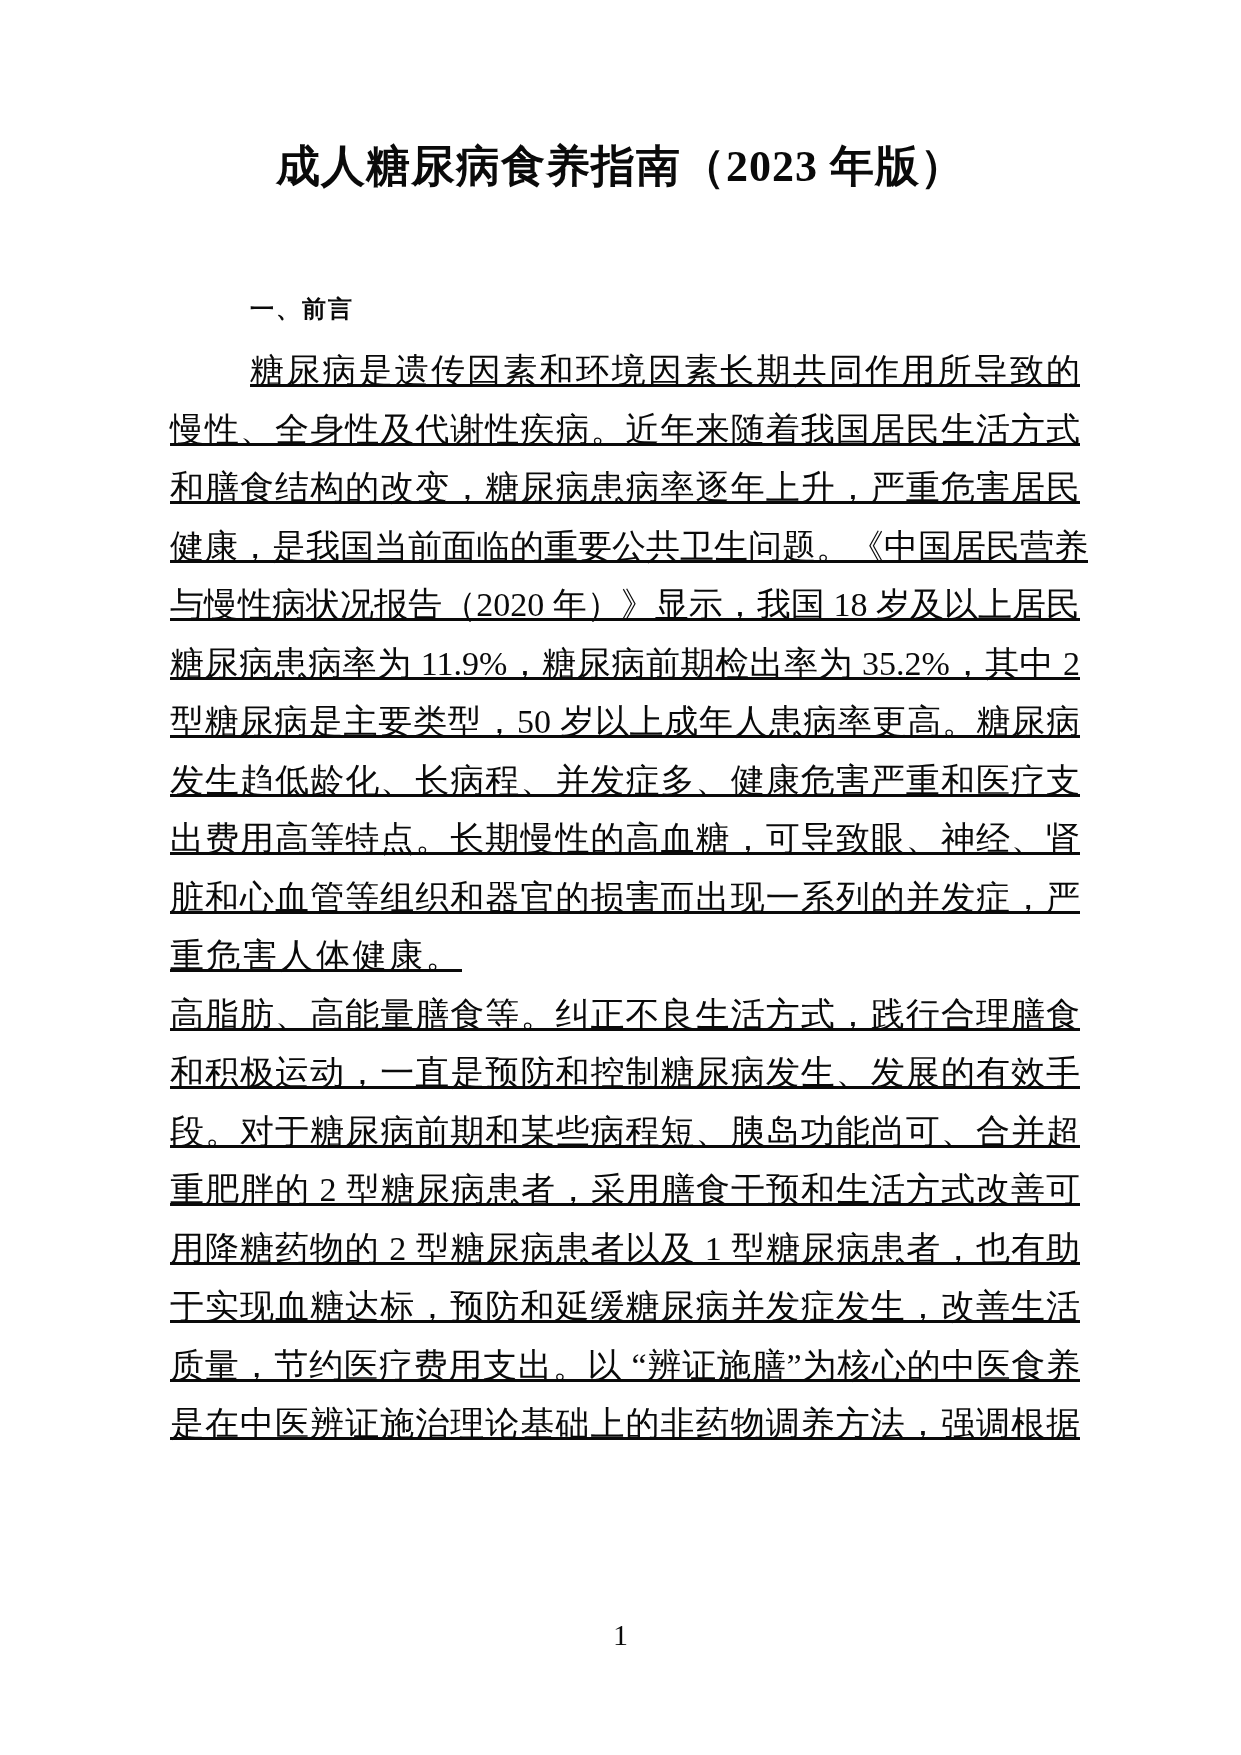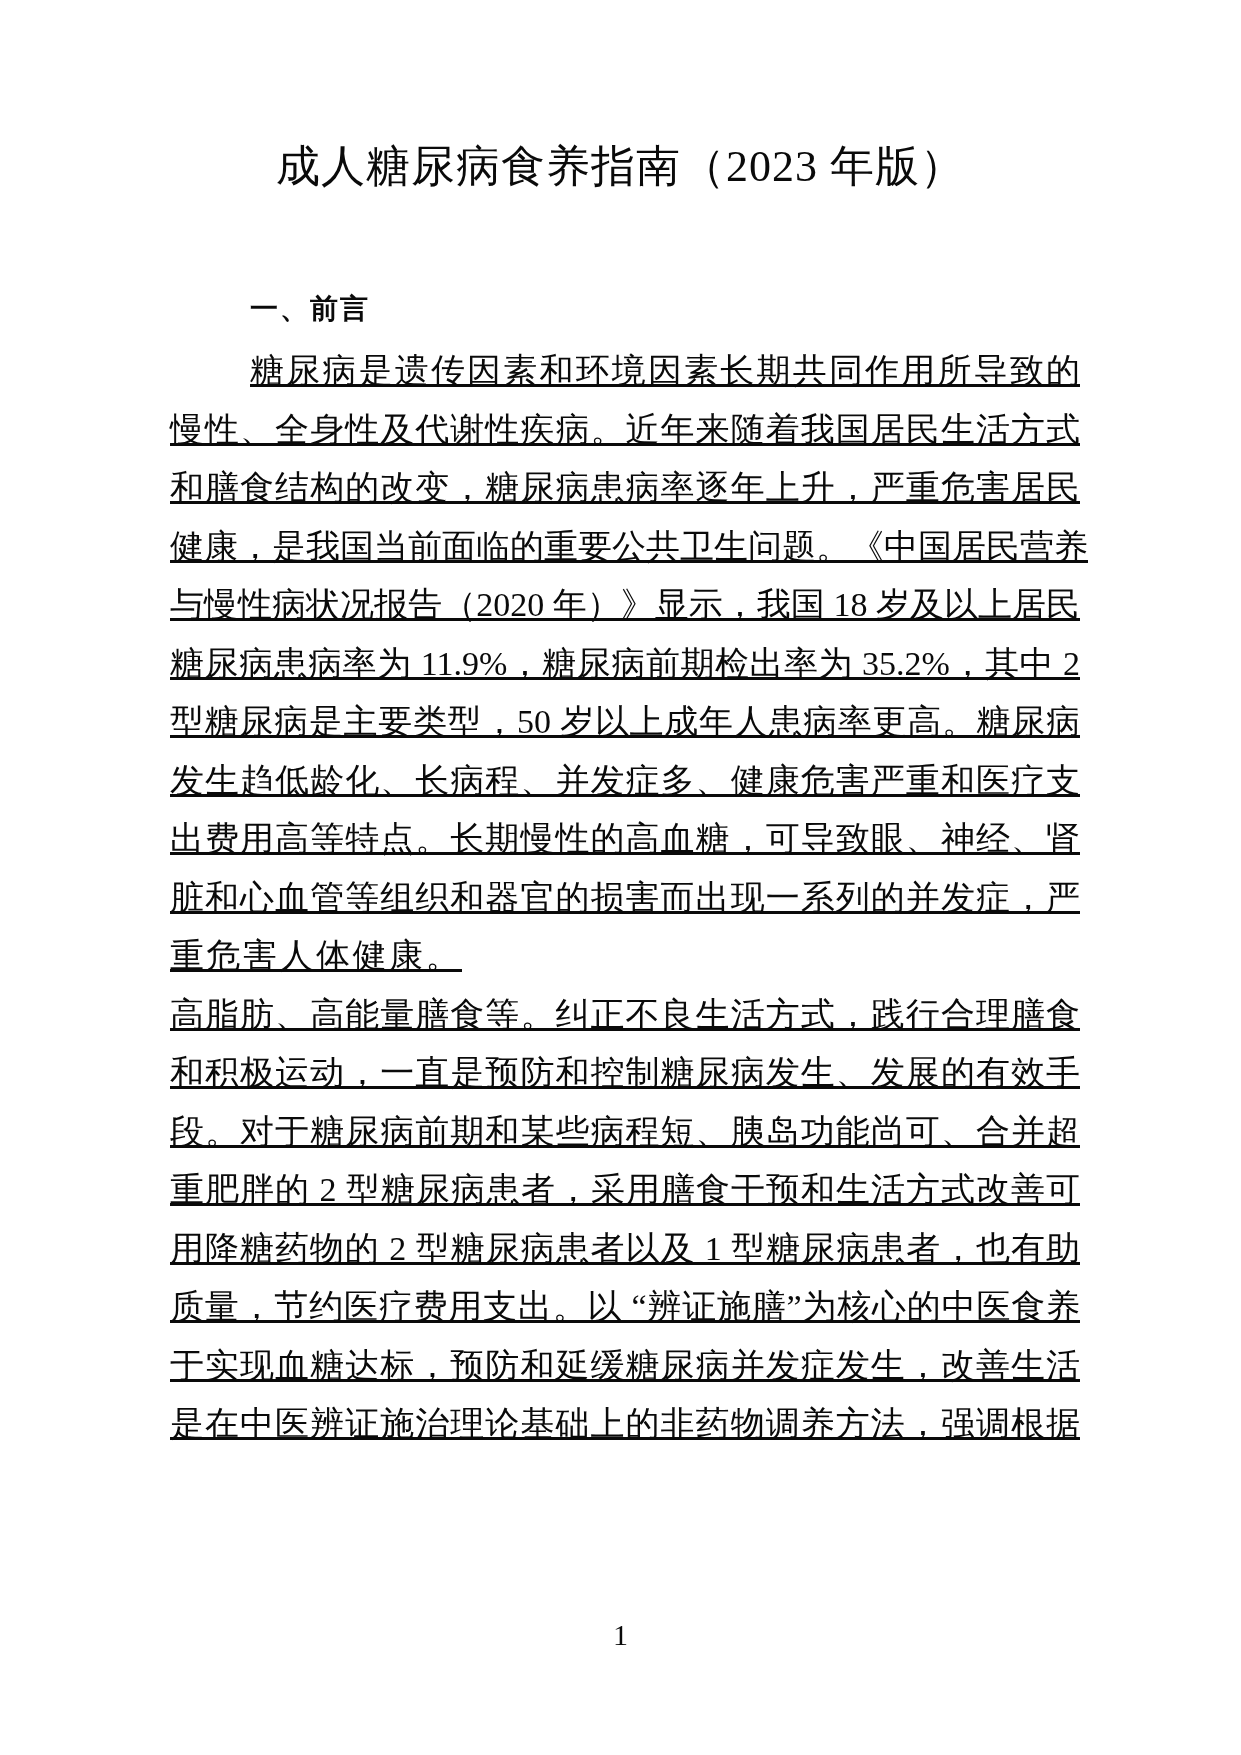--- a/index.html
+++ b/index.html
@@ -14,34 +14,34 @@
     background: #ffffff;
     color: #0a0a0a;
     font-family: "Liberation Serif", "DejaVu Serif", serif;
     overflow: hidden;
   }
   .doc-title {
     margin: 0;
     padding-top: 136px;
     text-align: center;
     font-size: 44px;
-    font-weight: 400;
+    font-weight: 700;
     line-height: 62px;
     letter-spacing: 1px;
     font-family: "Liberation Serif", "DejaVu Serif", serif;
   }
   .content {
     margin-left: 170px;
     margin-right: 161px; 
   }
   .section-heading {
     margin: 89px 0 0 0;
     padding-left: 80px;
     font-family: "Liberation Sans", "DejaVu Sans", sans-serif;
-    font-size: 28px;
+    font-size: 24px;
     font-weight: 700;
     line-height: 44px;
     letter-spacing: 2px;
   }
   .paragraphs {
     margin-top: 11px;
     text-decoration: underline;
   }
   .para-line {
     height: 58.5px;
@@ -94,22 +94,22 @@
           <div class="para-line">出费用高等特点。长期慢性的高血糖，可导致眼、神经、肾</div>
           <div class="para-line">脏和心血管等组织和器官的损害而出现一系列的并发症，严</div>
           <div class="para-line end">重危害人体健康。</div>
         </div>
         <div class="paragraph">
           <div class="para-line">高脂肪、高能量膳食等。纠正不良生活方式，践行合理膳食</div>
           <div class="para-line">和积极运动，一直是预防和控制糖尿病发生、发展的有效手</div>
           <div class="para-line">段。对于糖尿病前期和某些病程短、胰岛功能尚可、合并超</div>
           <div class="para-line">重肥胖的 2 型糖尿病患者，采用膳食干预和生活方式改善可</div>
           <div class="para-line">用降糖药物的 2 型糖尿病患者以及 1 型糖尿病患者，也有助</div>
+          <div class="para-line">于实现血糖达标，预防和延缓糖尿病并发症发生，改善生活</div>
           <div class="para-line">质量，节约医疗费用支出。以 “辨证施膳”为核心的中医食养</div>
-          <div class="para-line">于实现血糖达标，预防和延缓糖尿病并发症发生，改善生活</div>
           <div class="para-line">是在中医辨证施治理论基础上的非药物调养方法，强调根据</div>
         </div>
       </div>
 
   </div>
 
   <div class="page-number">1</div>
 
 </div>
 

